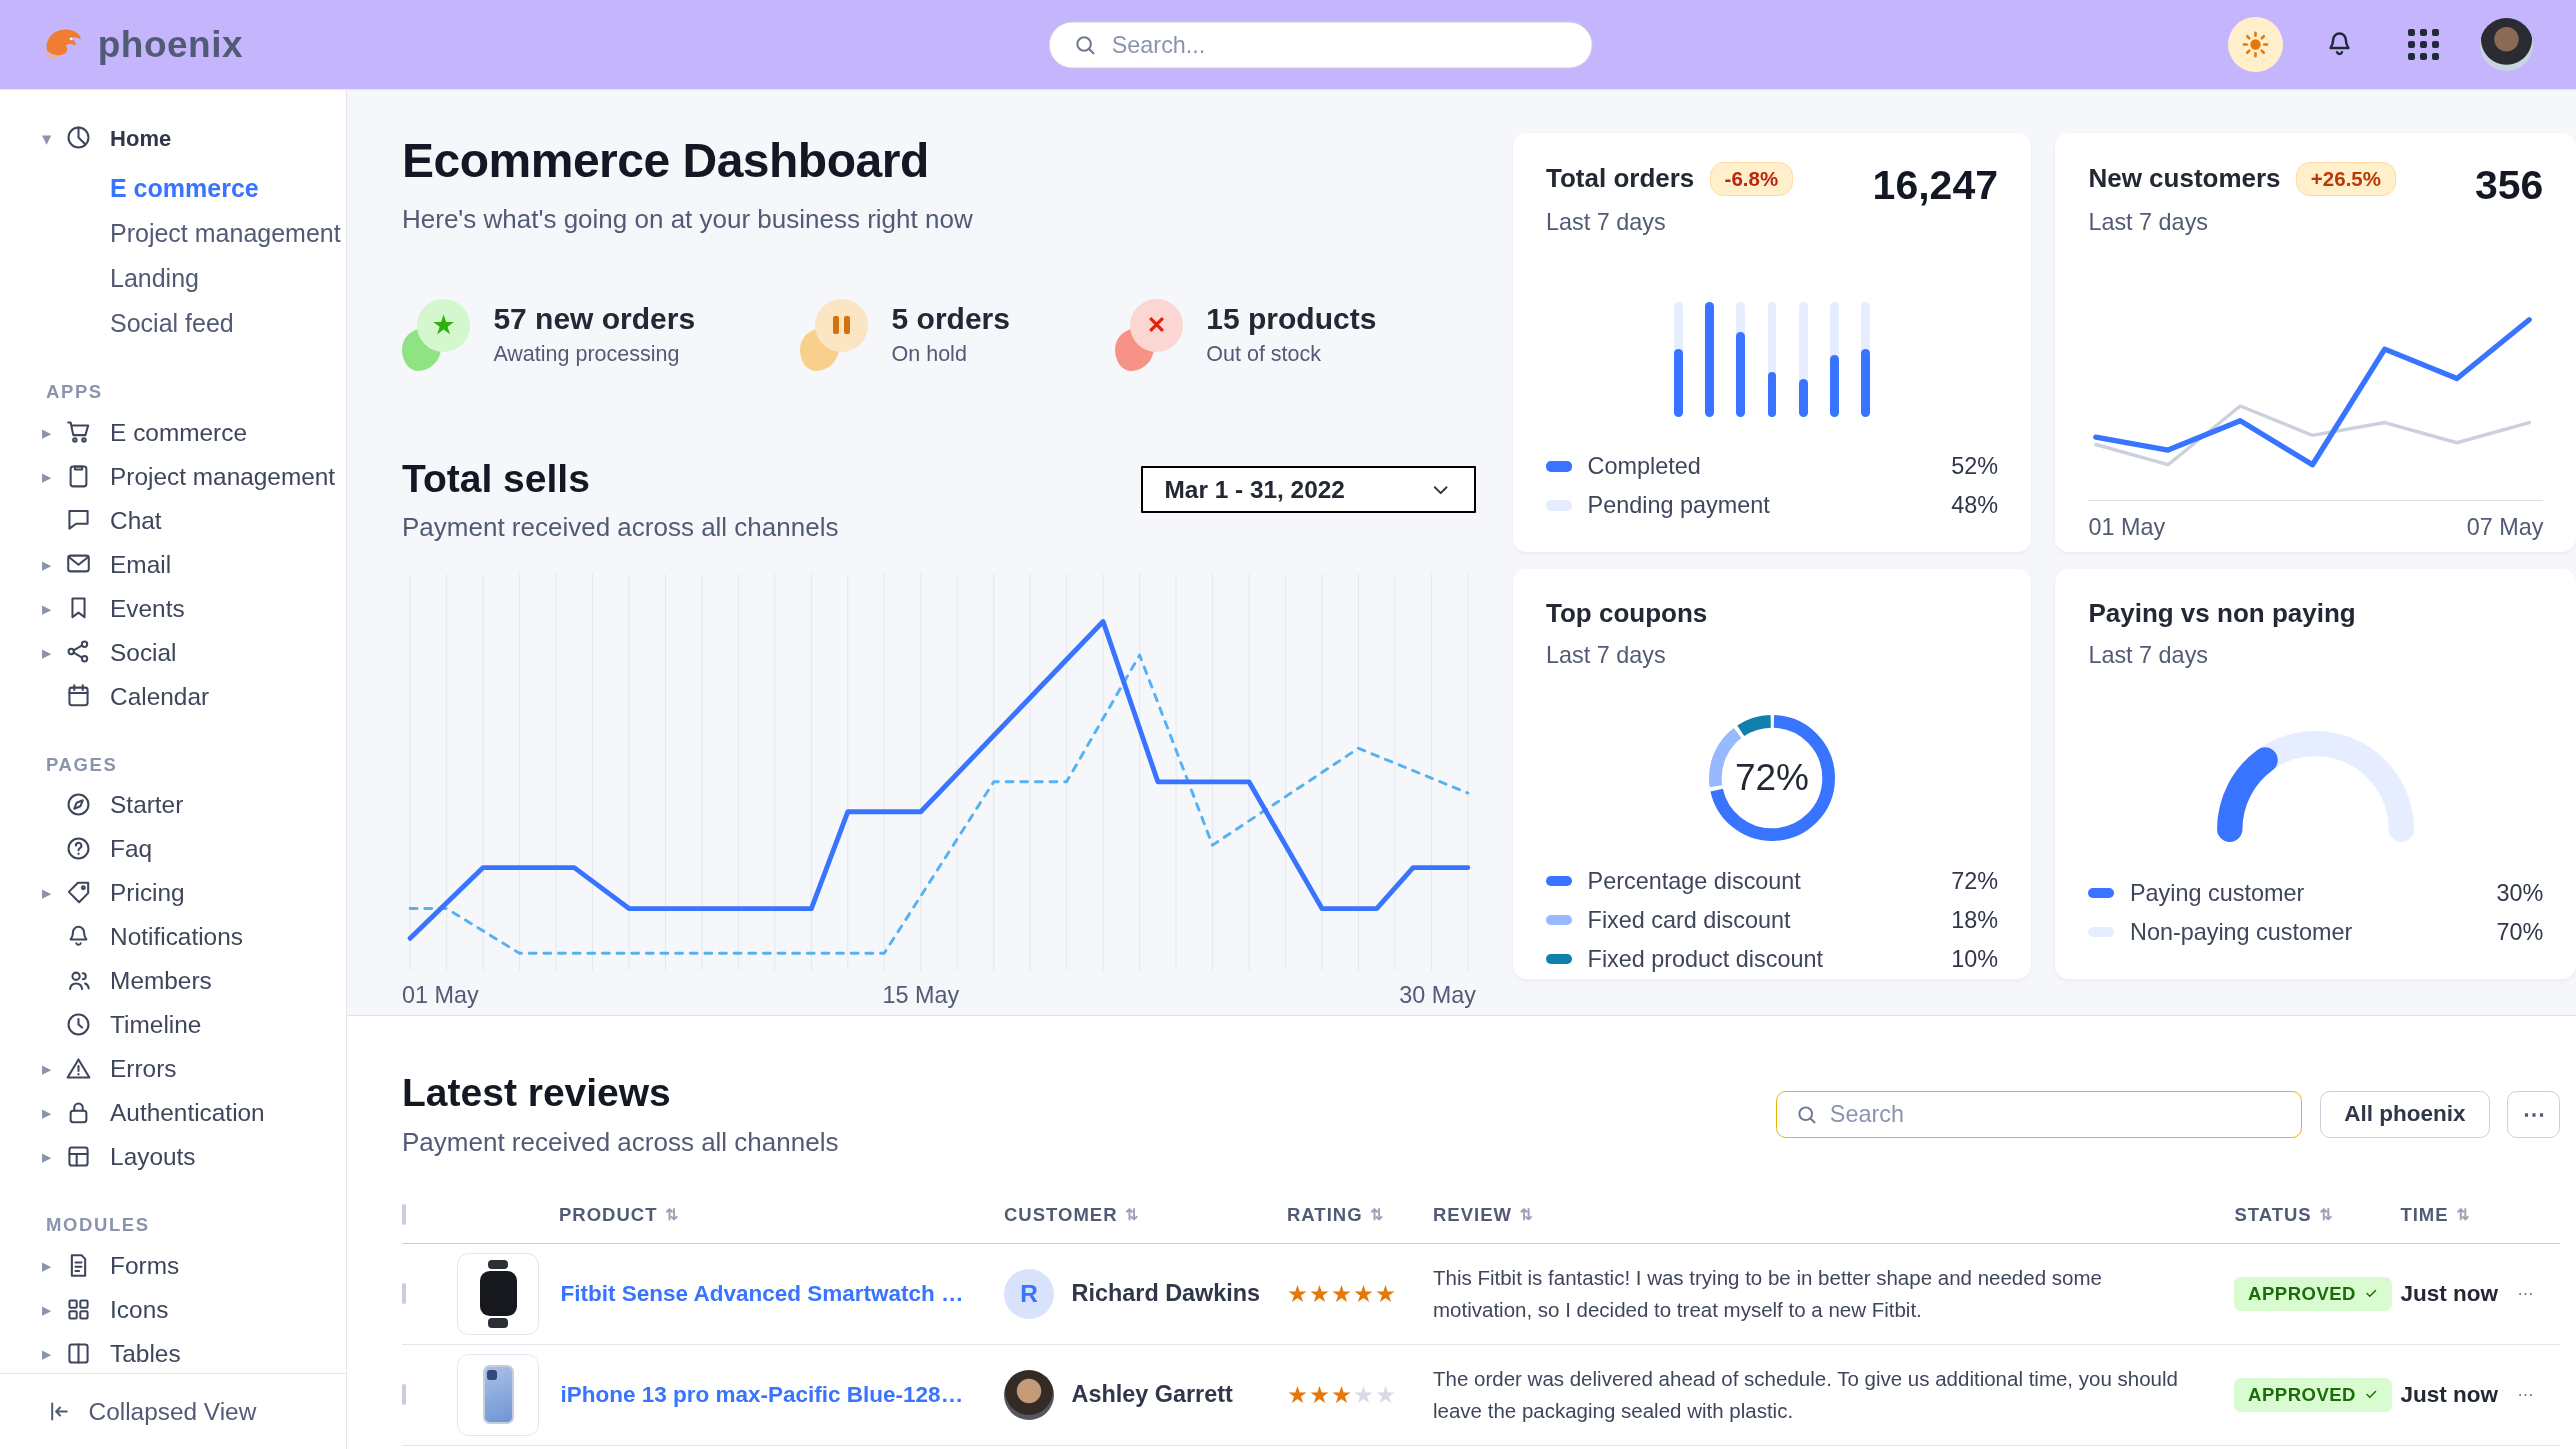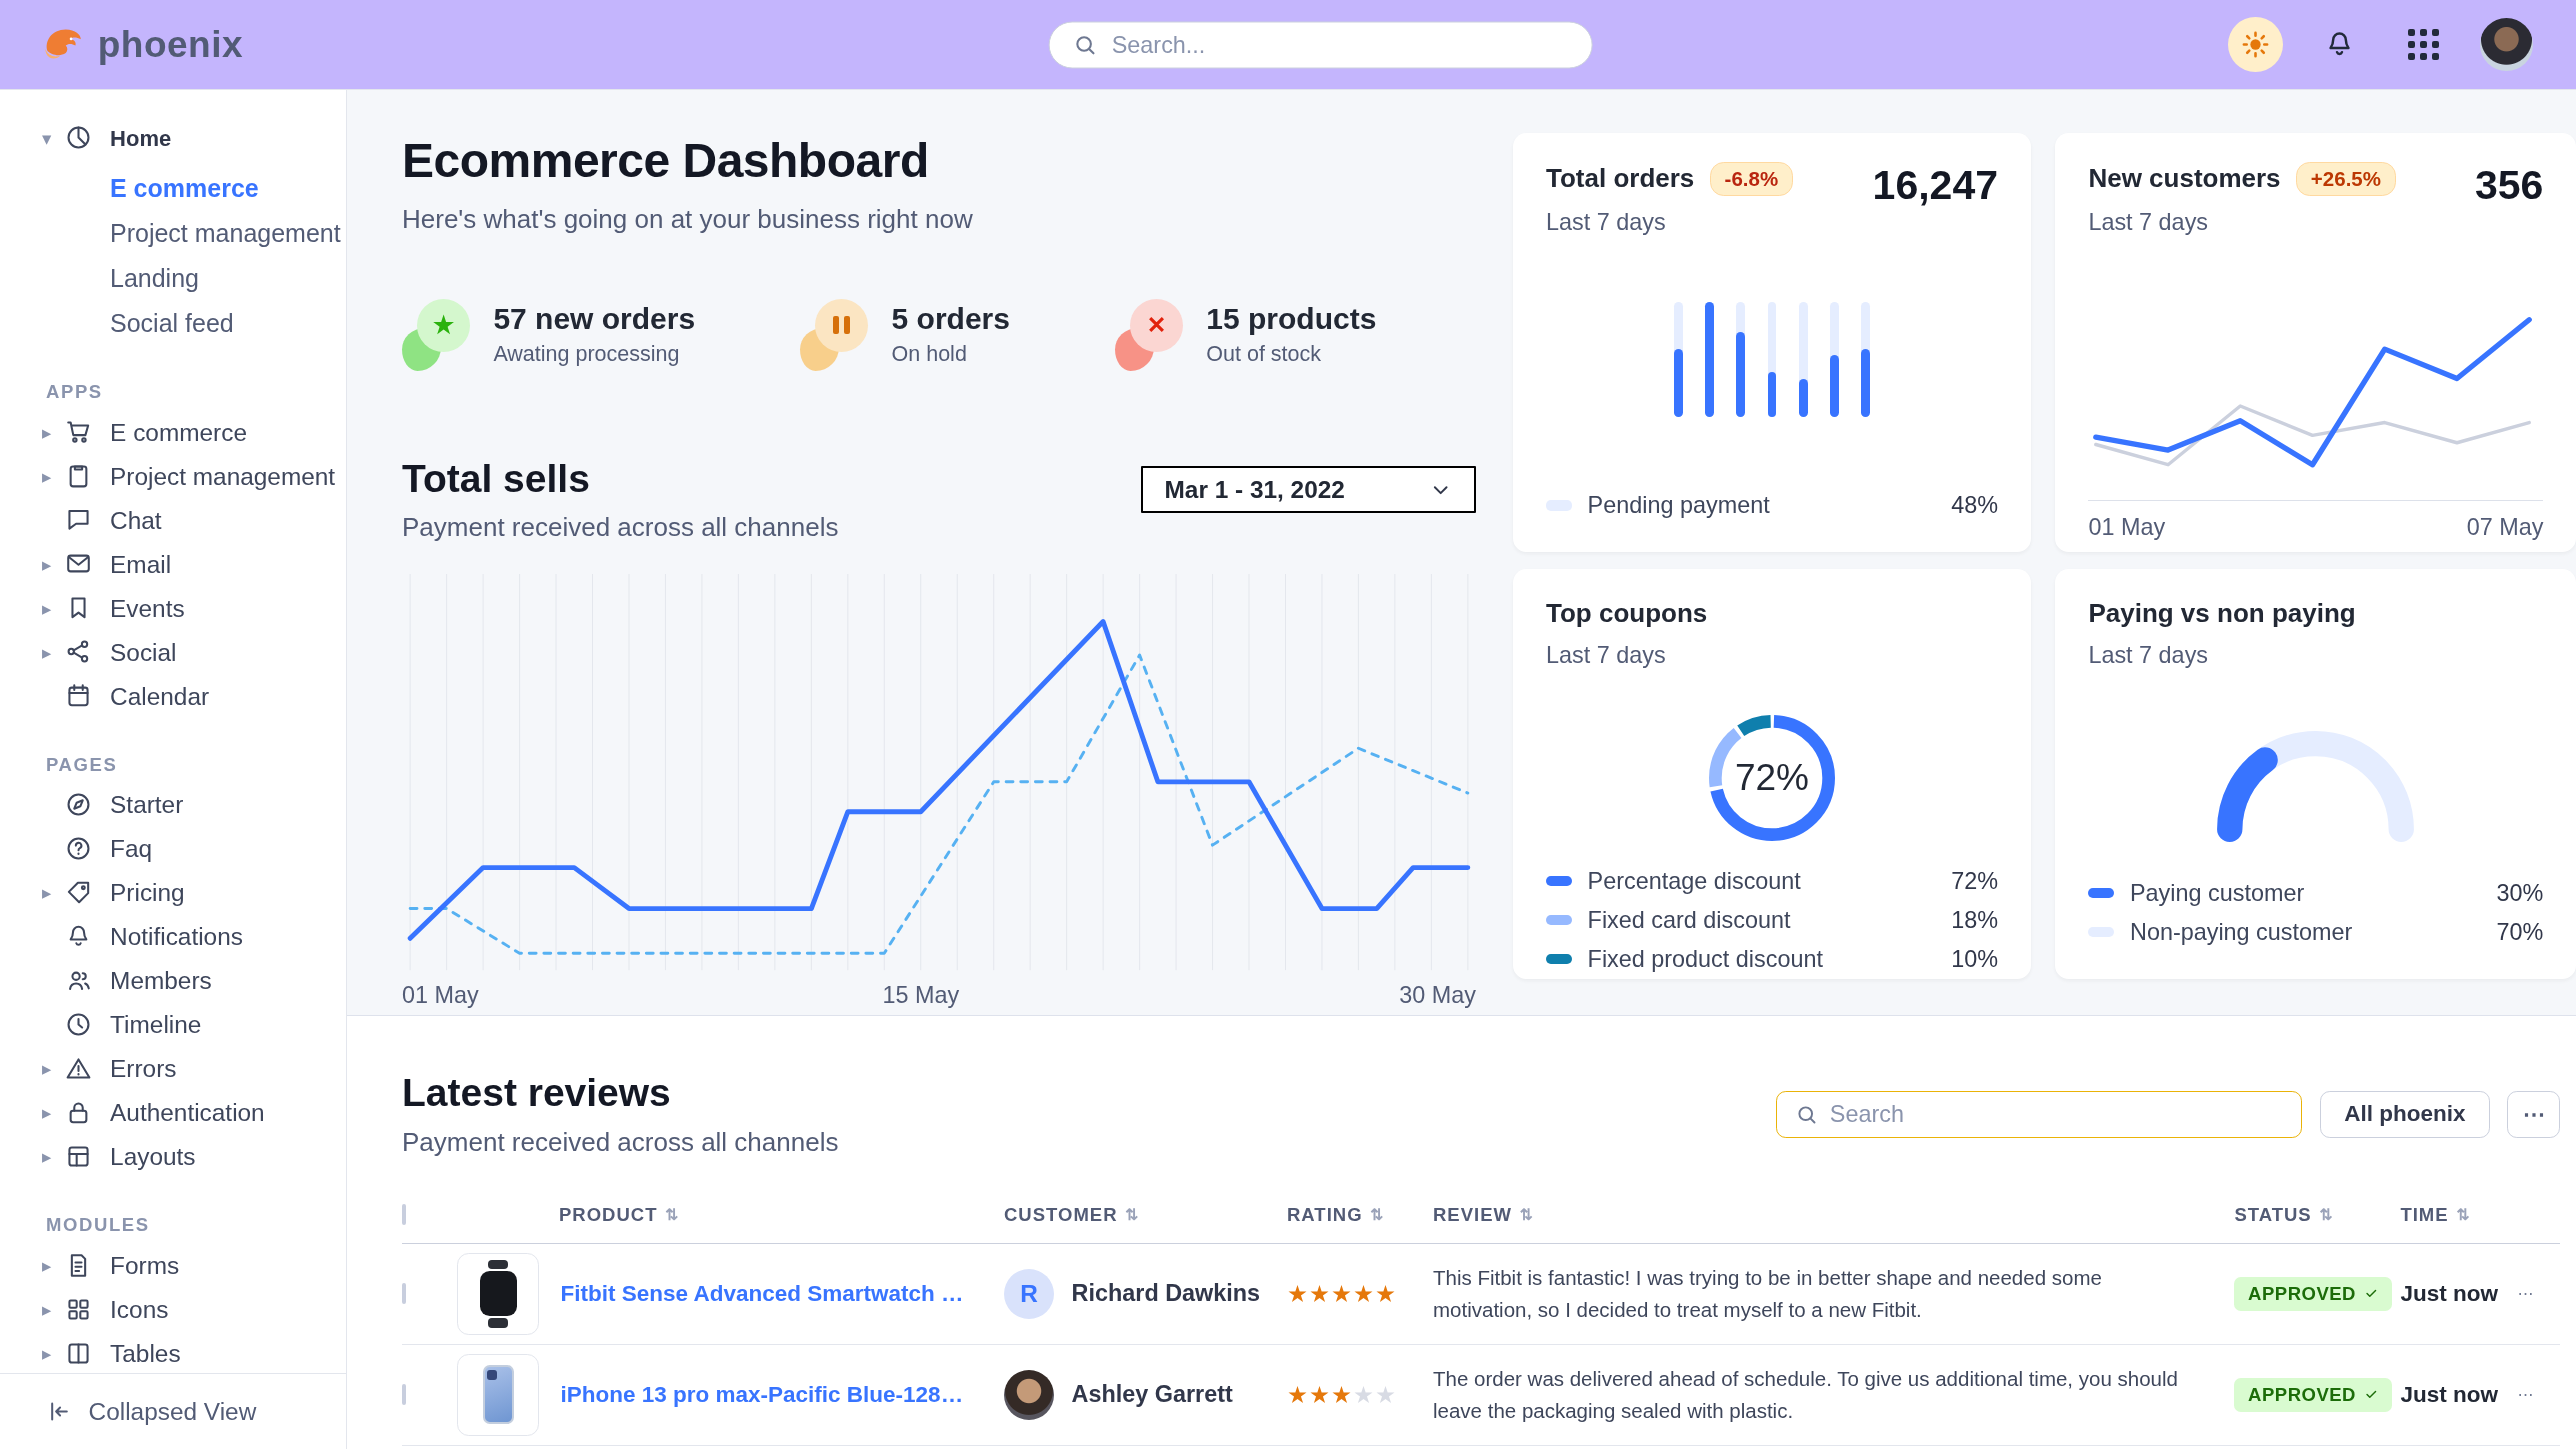--- a/index.html
+++ b/index.html
@@ -581,20 +581,25 @@
               <span class="bg"></span>
               <span class="fg" style="height:54%"></span>
             </div>
             <div class="barpair">
               <span class="bg"></span>
               <span class="fg" style="height:59%"></span>
             </div>
           </div>
         <div class="legend" id="legend-orders">
             <div class="legend-row">
+              <span class="sw" style="background:#3874ff"></span>
+              <span class="lb">Completed</span>
+              <span class="vl">52%</span>
+            </div>
+            <div class="legend-row">
               <span class="sw" style="background:#e5edff"></span>
               <span class="lb">Pending payment</span>
               <span class="vl">48%</span>
             </div>
           </div>
       </div>
 
       <div class="card">
         <div class="card-head">
           <div class="card-title-wrap">

